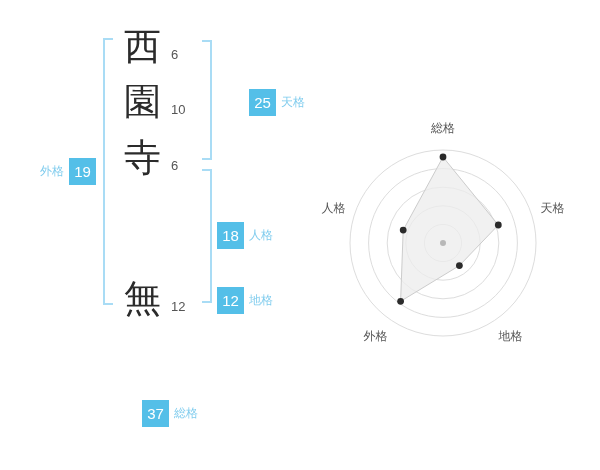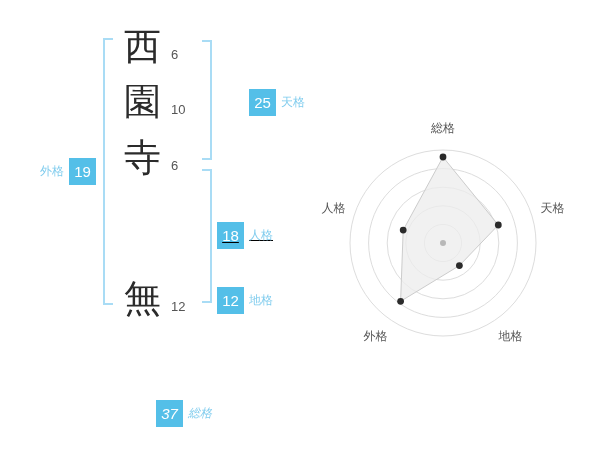--- a/index.html
+++ b/index.html
@@ -64,31 +64,31 @@
   <div class="kaku" style="left:40px; top:158px;">
     <span class="kaku-label">外格</span>
     <span class="badge">19</span>
   </div>
 
   <div class="kaku" style="left:217px; top:89px;margin-left:32px;">
     <span class="badge">25</span>
     <span class="kaku-label">天格</span>
   </div>
 
-  <div class="kaku" style="left:217px; top:222px;text-decoration:underline;">
+  <div class="kaku" style="left:217px; top:222px;">
     <span class="badge">18</span>
     <span class="kaku-label">人格</span>
   </div>
 
   <div class="kaku" style="left:217px; top:287px;">
     <span class="badge">12</span>
     <span class="kaku-label">地格</span>
   </div>
 
-  <div class="kaku" style="left:156px; top:400px;font-style:italic;">
+  <div class="kaku" style="left:142px; top:400px;">
     <span class="badge">37</span>
     <span class="kaku-label">総格</span>
   </div>
 
   <svg id="radar" width="280" height="270" viewBox="0 0 280 270">
       <circle cx="138" cy="140" r="18.6" class="ring"></circle>
       <circle cx="138" cy="140" r="37.2" class="ring"></circle>
       <circle cx="138" cy="140" r="55.8" class="ring"></circle>
       <circle cx="138" cy="140" r="74.4" class="ring"></circle>
       <circle cx="138" cy="140" r="93.0" class="ring"></circle>

